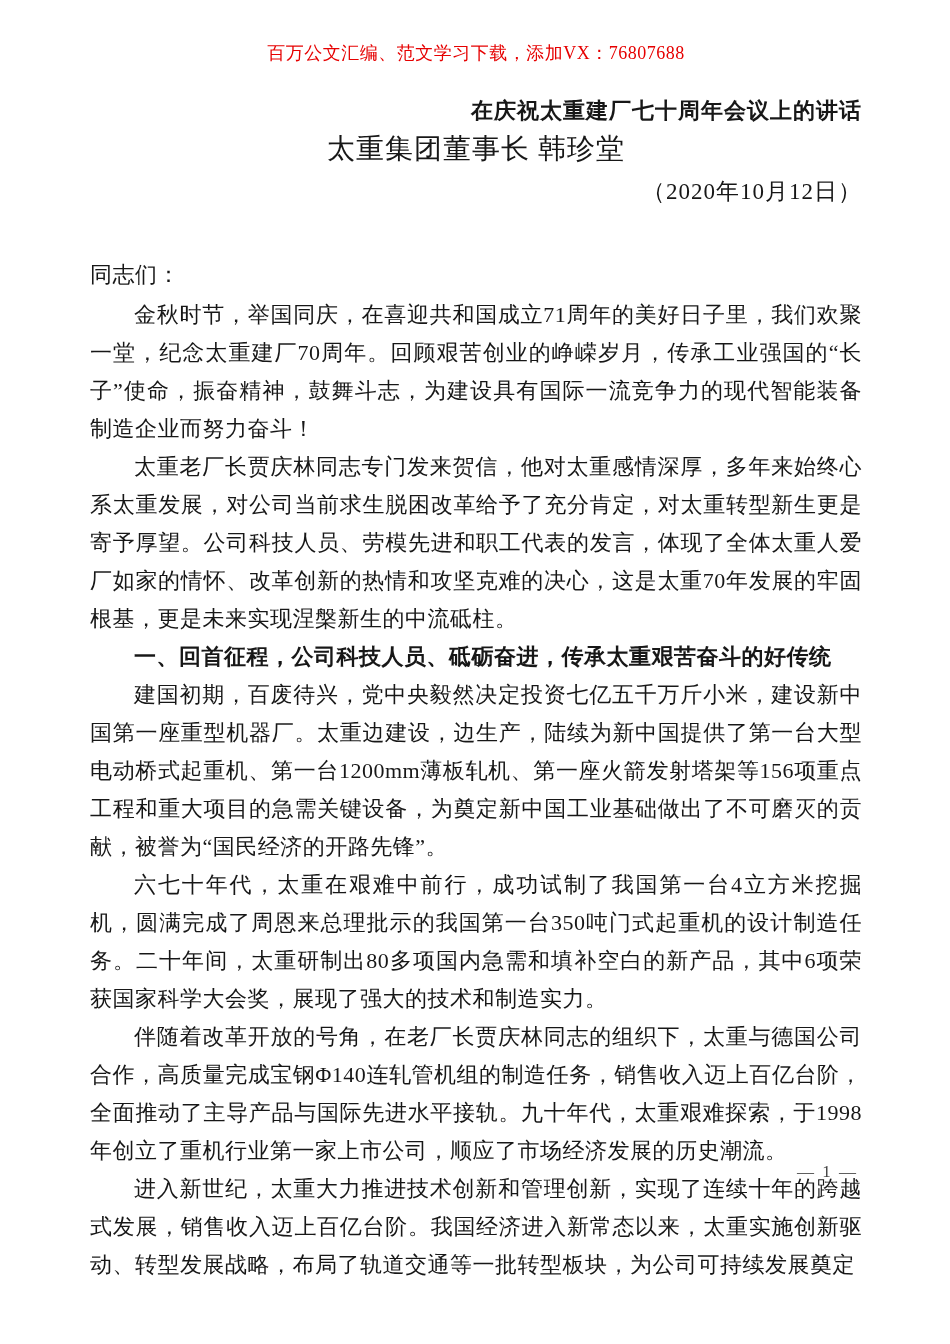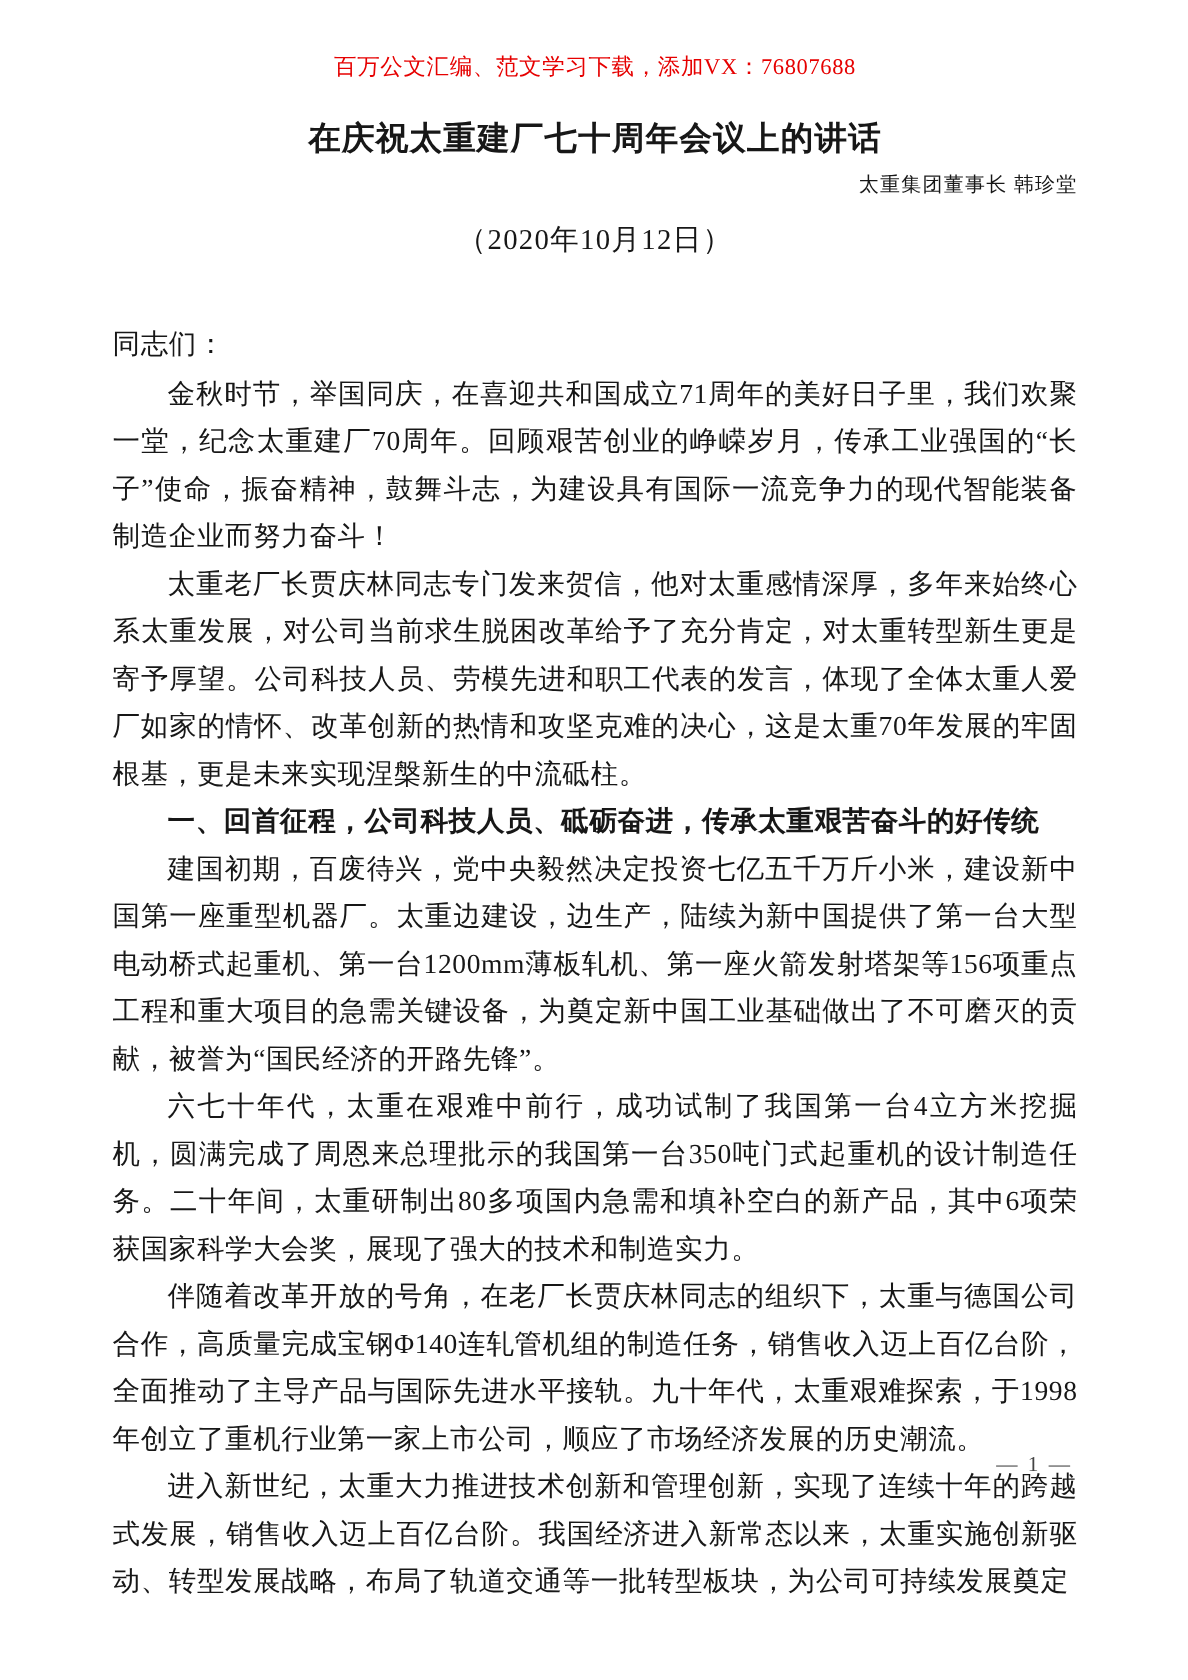--- a/index.html
+++ b/index.html
@@ -24,36 +24,36 @@
   }
   .promo {
     text-align: center;
     color: #e60000;
     font-size: 18px;
     line-height: 26px;
     margin-bottom: 28px;
     letter-spacing: 0.5px;
   }
   .title {
-    text-align: center;
-    font-size: 26px;
+    text-align: right;
+    font-size: 22px;
     font-weight: 600;
     line-height: 34px;
     margin: 0 0 4px 0;
     letter-spacing: 1px;
   }
   .subtitle {
-    text-align: right;
-    font-size: 16px;
+    text-align: center;
+    font-size: 28px;
     line-height: 34px;
     margin-bottom: 8px;
     letter-spacing: 1px;
   }
   .dateline {
-    text-align: center;
+    text-align: right;
     font-size: 23px;
     line-height: 36px;
     margin-bottom: 48px;
     letter-spacing: 1px;
   }
   .doc-body {
     font-size: 22px;
     line-height: 38px;
     text-align: justify;
     letter-spacing: 0.5px;

